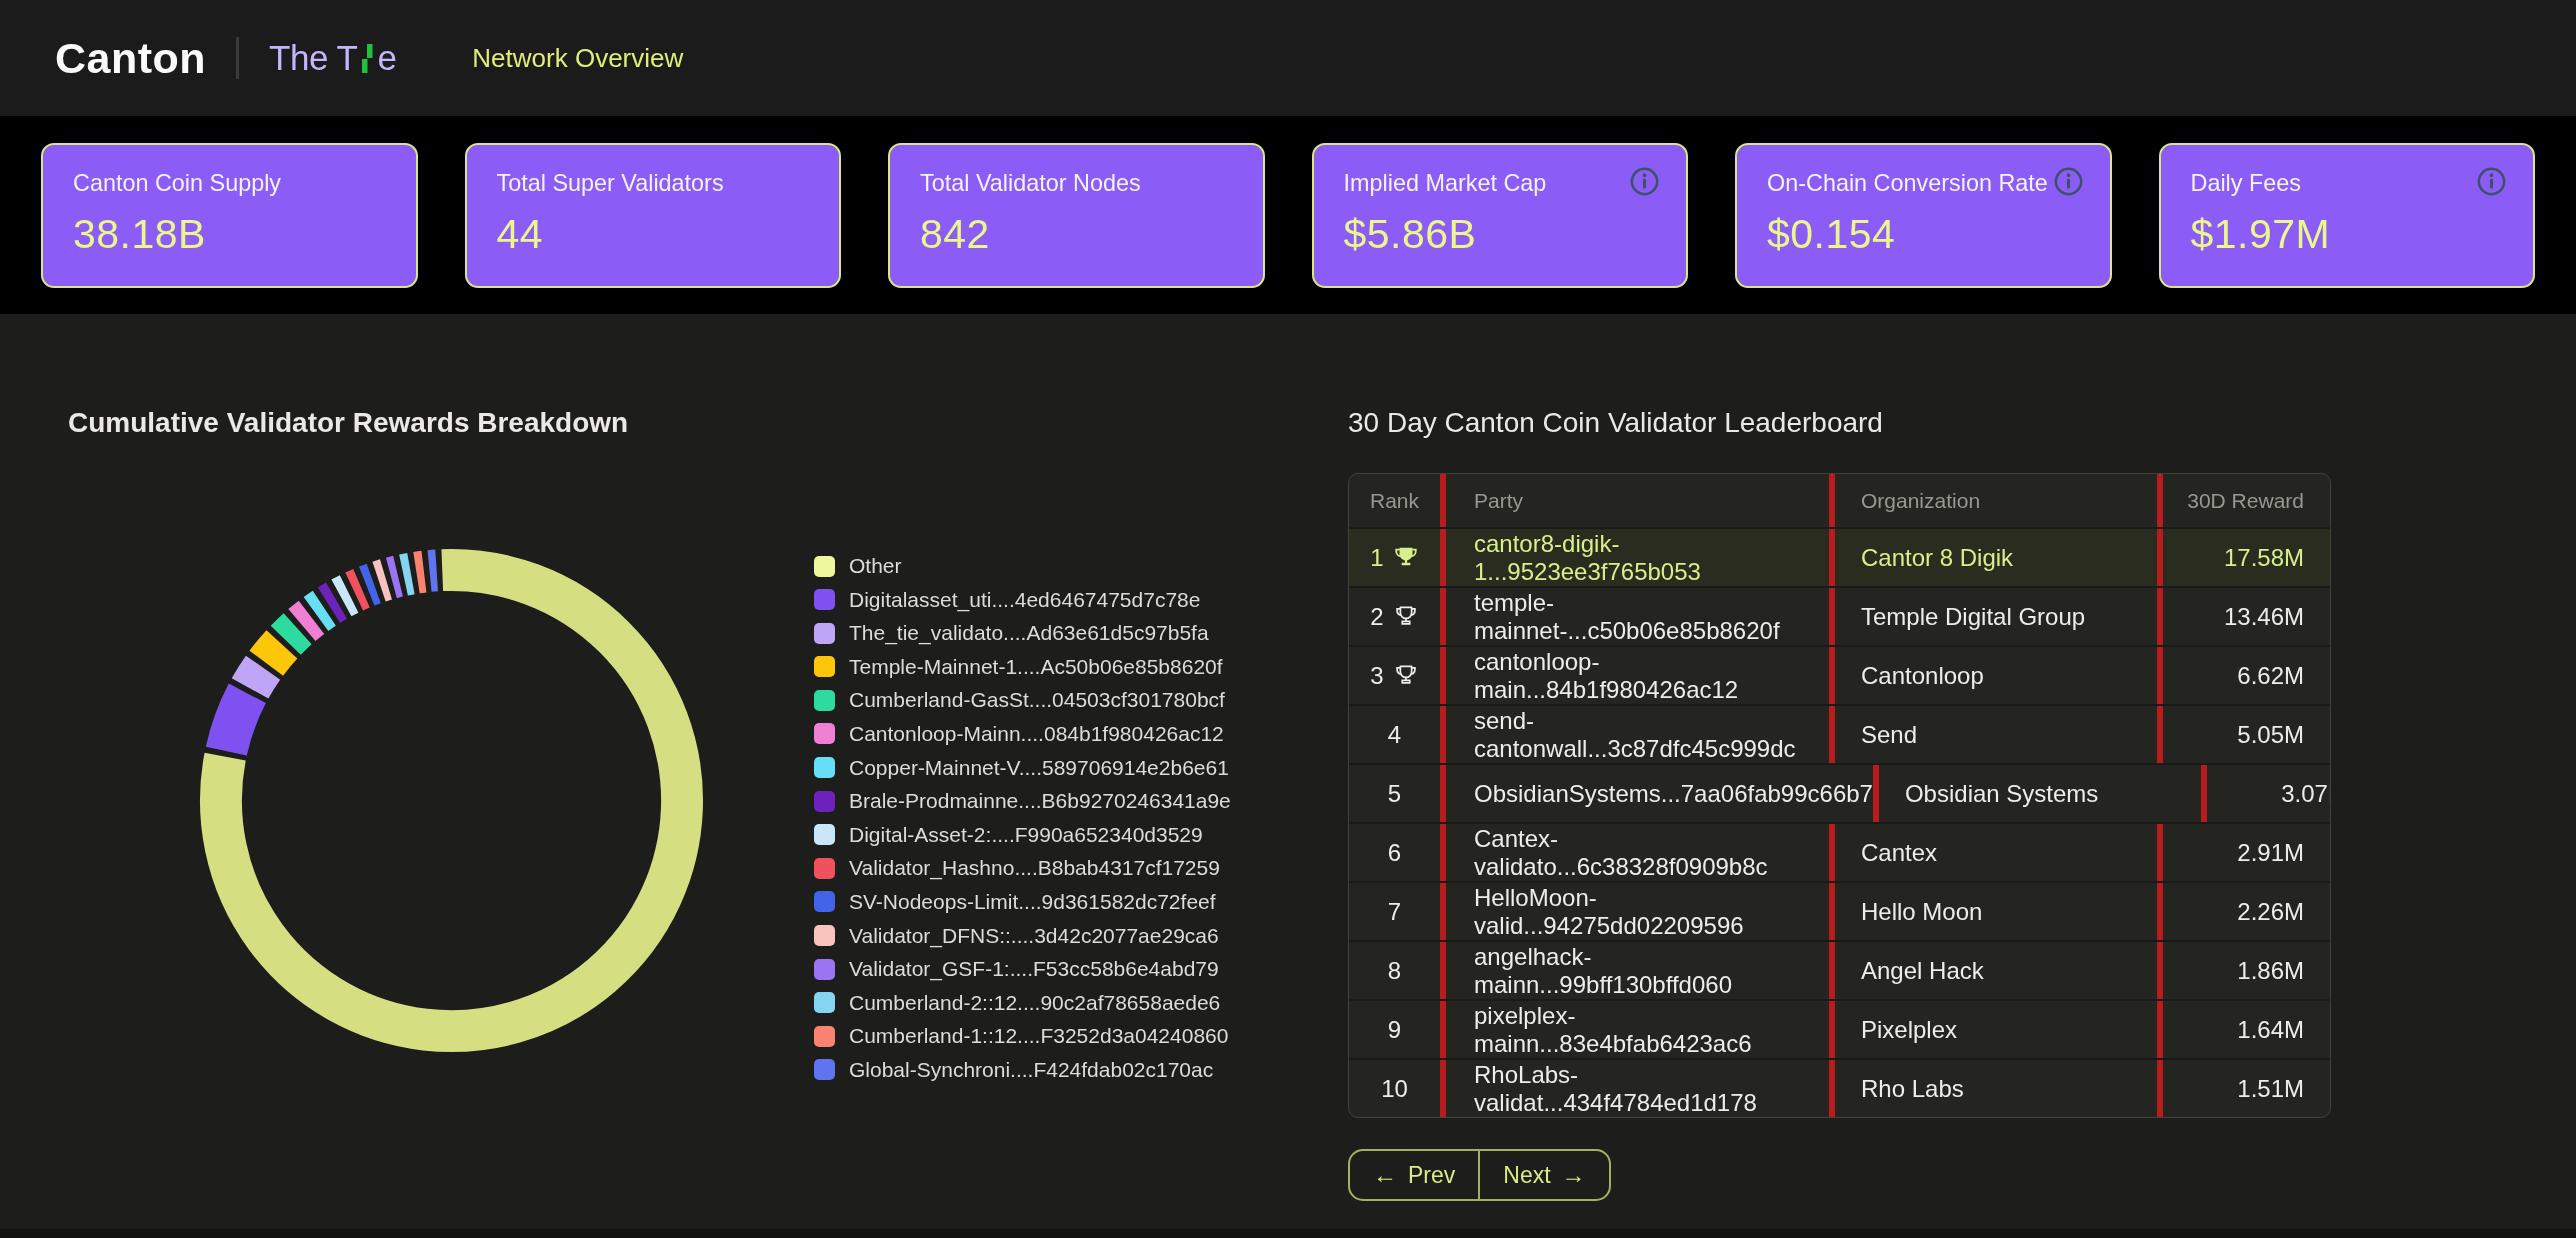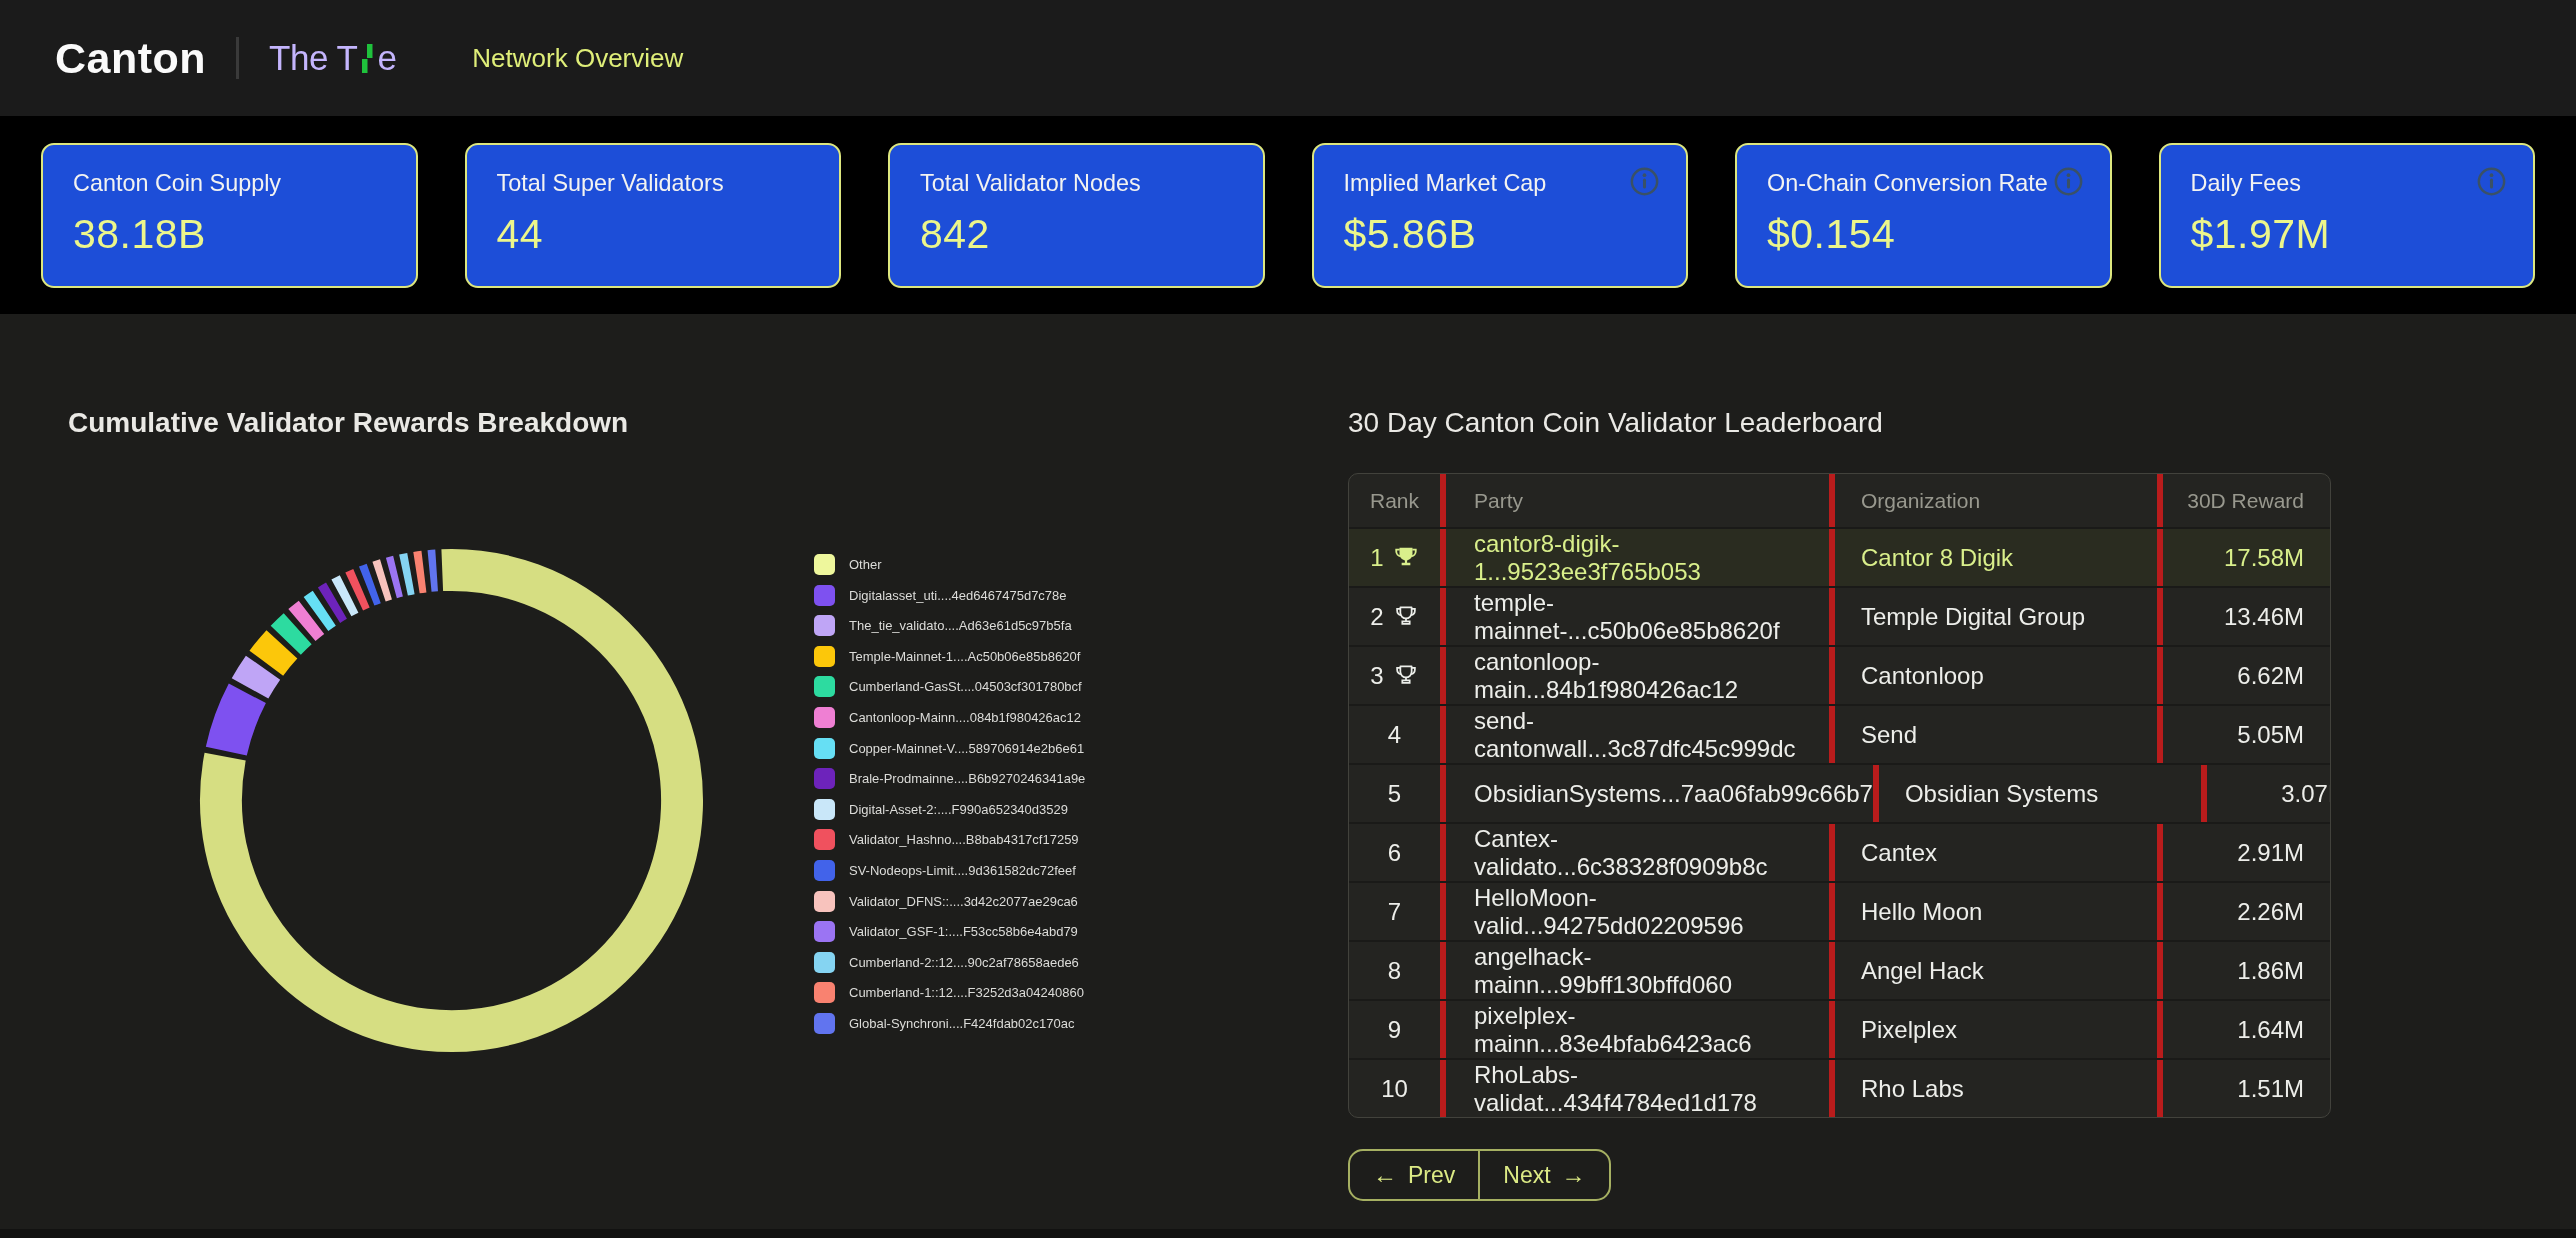--- a/index.html
+++ b/index.html
@@ -20,35 +20,35 @@
   .brand2{font-size:35px;font-weight:500;color:#c4b5fd;display:flex;align-items:center;letter-spacing:-0.5px;}
   .tie-bolt{display:inline-block;margin:0 2px;position:relative;top:1px;}
   .nav{margin-left:76px;}
   .nav-item{font-size:26px;font-weight:500;color:var(--nav,#dfee79);cursor:pointer;}
   
   .stats{
     position:absolute;left:0;top:116px;width:2576px;height:198px;background:var(--stats-bg,#000);
     display:flex;align-items:center;gap:47px;padding:0 41px;box-sizing:border-box;
   }
   .card{
-    flex:1 1 0;height:145px;background:#1d4ed8;border:2px solid var(--card-border,#dde77f);
+    flex:1 1 0;height:145px;background:#8b5cf6;border:2px solid var(--card-border,#dde77f);
     border-radius:13px;position:relative;box-sizing:border-box;padding:25px 30px;
   }
   .card-label{font-size:23.4px;color:#f3f3f1;}
   .card-value{font-size:41px;font-weight:400;color:var(--accent-bright,#ecf68b);margin-top:14px;letter-spacing:0.5px;}
   .info{position:absolute;top:20px;right:25px;width:33px;height:33px;cursor:pointer;}
   
   .sec-title{position:absolute;margin:0;font-size:28px;font-weight:400;color:#eae9e5;top:407px;}
   .sec-title.left{left:68px;font-weight:bold;}
   .sec-title.right{left:1348px;}
   #donut{position:absolute;left:192px;top:541px;}
   #legend{position:absolute;left:814px;top:554px;}
   .legend-item{display:flex;align-items:center;margin-bottom:9.6px;cursor:pointer;}
   .swatch{width:21px;height:21px;border-radius:5px;flex:0 0 auto;}
-  .legend-label{font-size:13px;color:#dcdcd9;margin-left:14px;white-space:nowrap;}
+  .legend-label{font-size:21px;color:#dcdcd9;margin-left:14px;white-space:nowrap;}
   
   #table{
     position:absolute;left:1348px;top:473px;width:983px;box-sizing:border-box;
     border:1.5px solid var(--table-border,#42423c);border-radius:10px;overflow:hidden;
     background:var(--row-bg,#242421);
   }
   .thead,.trow{display:grid;grid-template-columns:91px 1fr 328px 173px;align-items:center;}
   .thead{height:53px;color:var(--muted-text,#98988e);font-size:21px;}
   .trow{height:59px;border-top:2px solid #1a1a18;font-size:24px;color:#edeeea;box-sizing:border-box;}
   .cell{height:100%;display:flex;align-items:center;box-sizing:border-box;}

